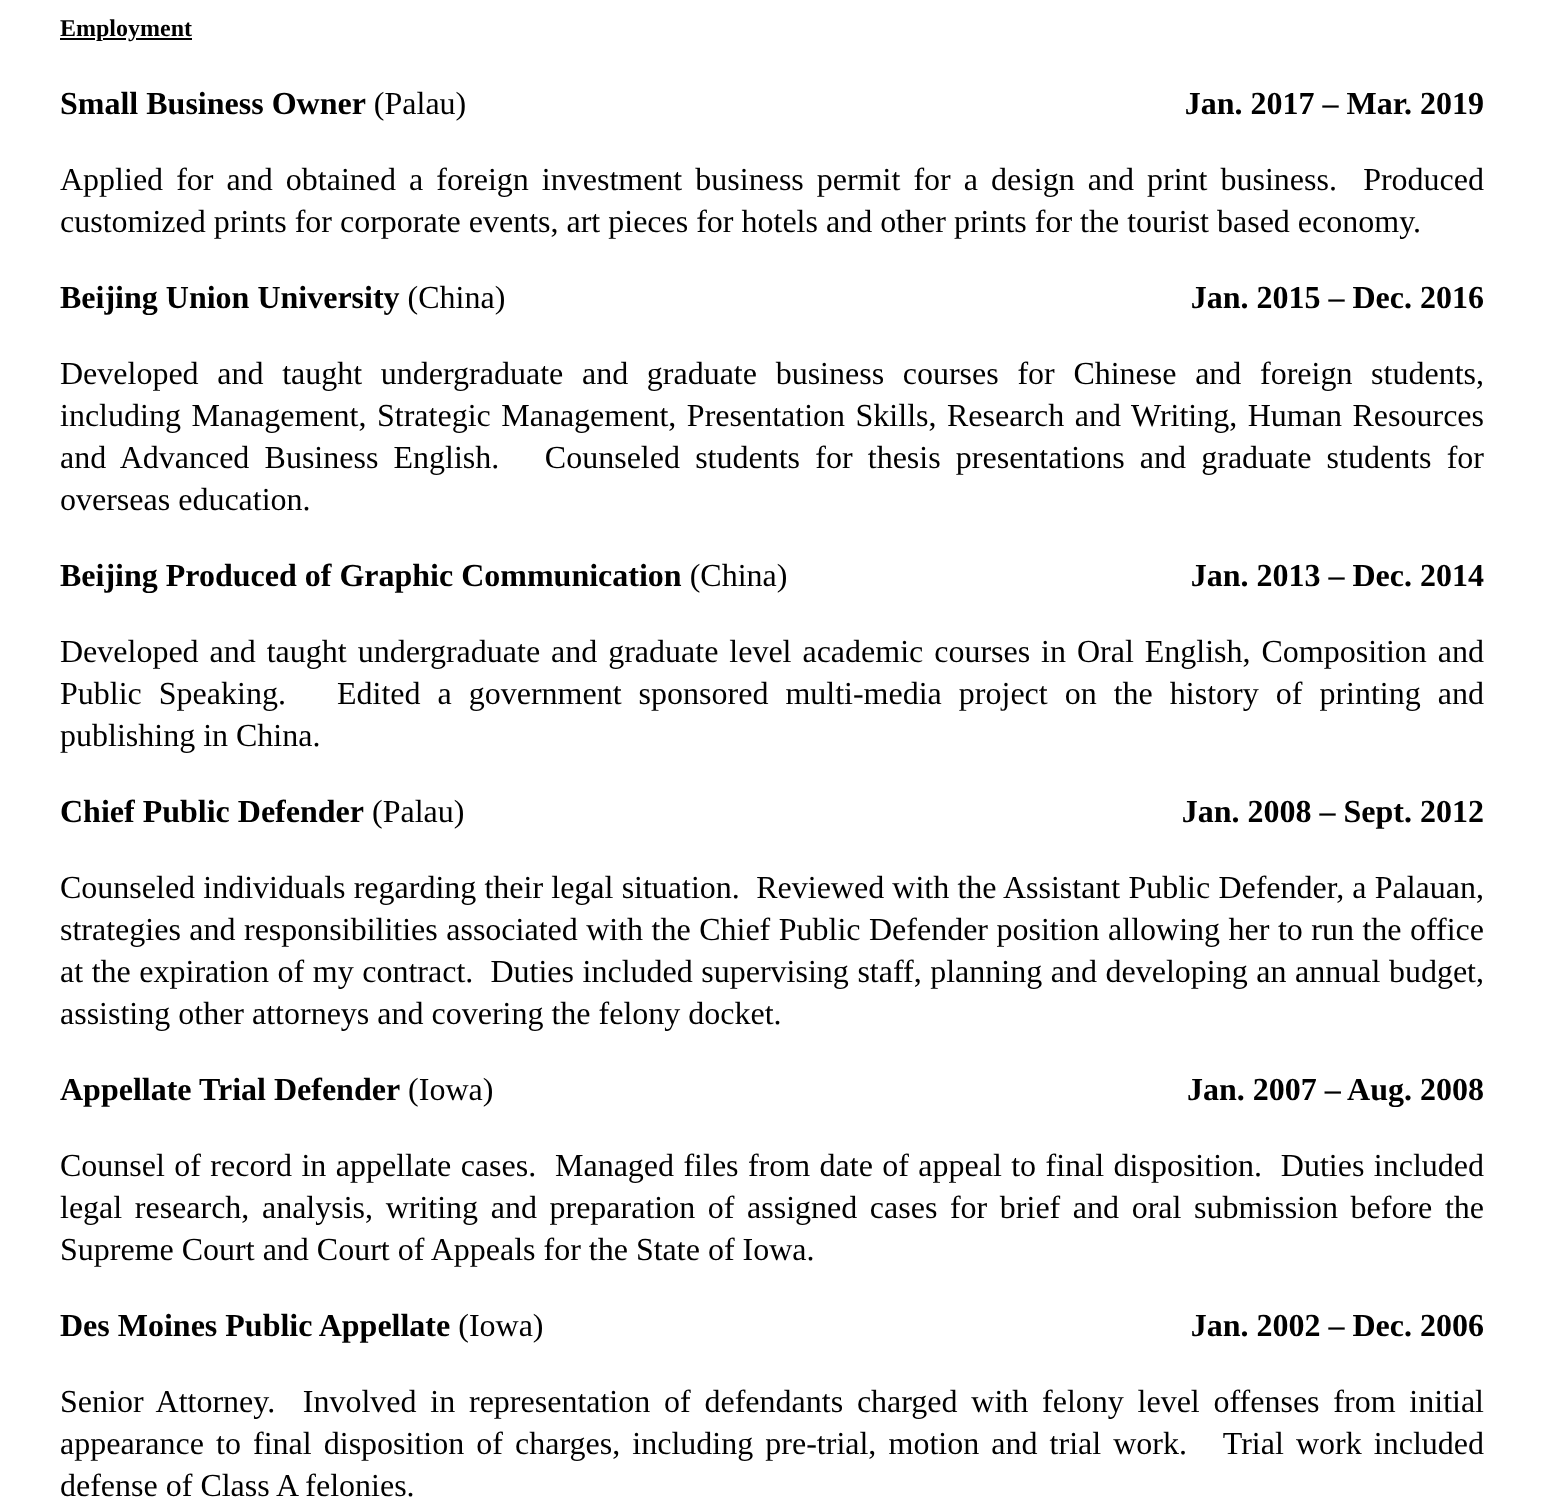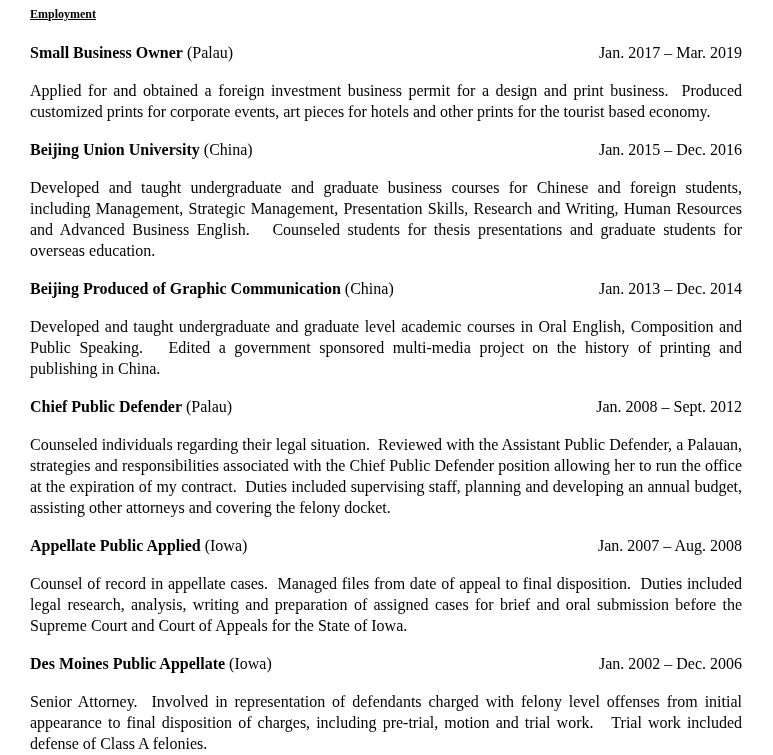--- a/index.html
+++ b/index.html
@@ -26,21 +26,21 @@
   }
   .entry-header {
     display: flex;
     justify-content: space-between;
     align-items: center;
     margin: 0 0 17px 0;
   }
   .title-group { white-space: normal; }
   .job-title { font-weight: bold; }
   .job-location { font-weight: normal; }
-  .job-dates { font-weight: normal; white-space: nowrap; }
+  .job-dates { font-weight: bold; white-space: nowrap; }
   .job-desc {
     text-align: justify;
     margin: 0 0 17px 0;
   }
 </style>
 </head>
 <body>
 
 <div class="page">
 
@@ -86,21 +86,21 @@
         <span class="job-location">(Palau)</span>
       </span>
       <span class="job-dates">Jan. 2008 – Sept. 2012</span>
     </div>
     <p class="job-desc">Counseled individuals regarding their legal situation.&nbsp; Reviewed with the Assistant Public Defender, a Palauan, strategies and responsibilities associated with the Chief Public Defender position allowing her to run the office at the expiration of my contract.&nbsp; Duties included supervising staff, planning and developing an annual budget, assisting other attorneys and covering the felony docket.</p>
   </div>
 
   <div class="entry">
     <div class="entry-header">
       <span class="title-group">
-        <span class="job-title">Appellate Public Applied</span>
+        <span class="job-title">Appellate Trial Defender</span>
         <span class="job-location">(Iowa)</span>
       </span>
       <span class="job-dates">Jan. 2007 – Aug. 2008</span>
     </div>
     <p class="job-desc">Counsel of record in appellate cases.&nbsp; Managed files from date of appeal to final disposition.&nbsp; Duties included legal research, analysis, writing and preparation of assigned cases for brief and oral submission before the Supreme Court and Court of Appeals for the State of Iowa.</p>
   </div>
 
   <div class="entry">
     <div class="entry-header">
       <span class="title-group">

